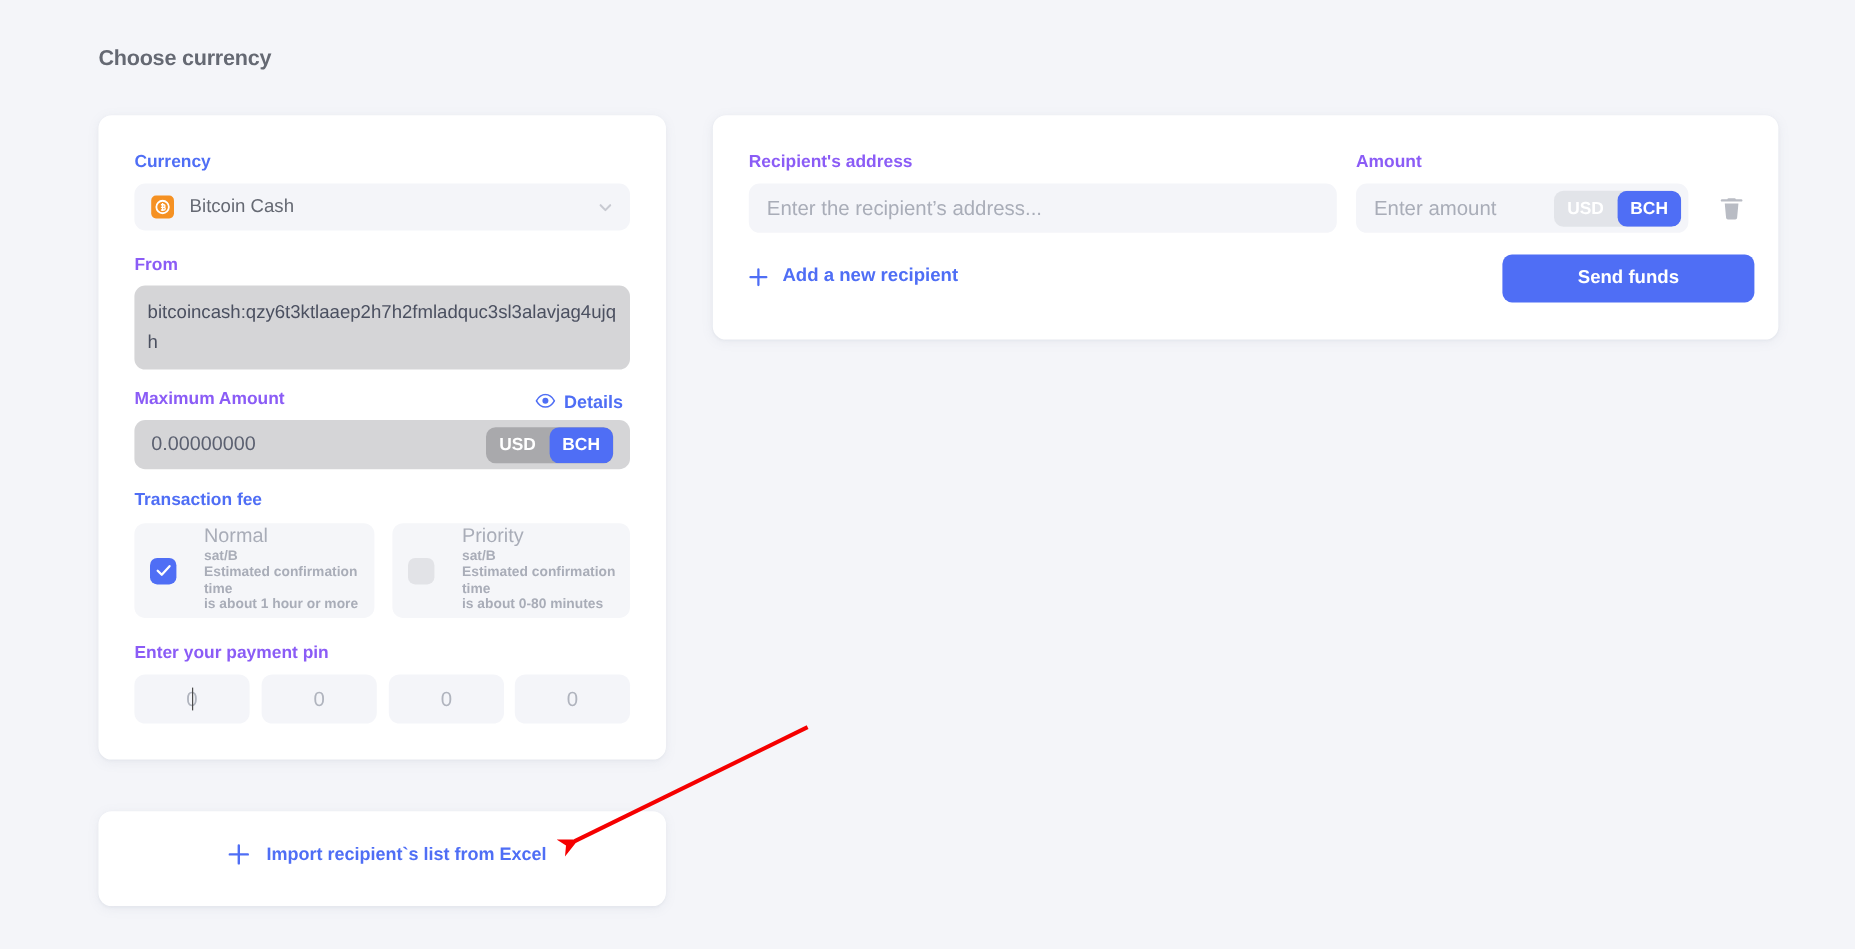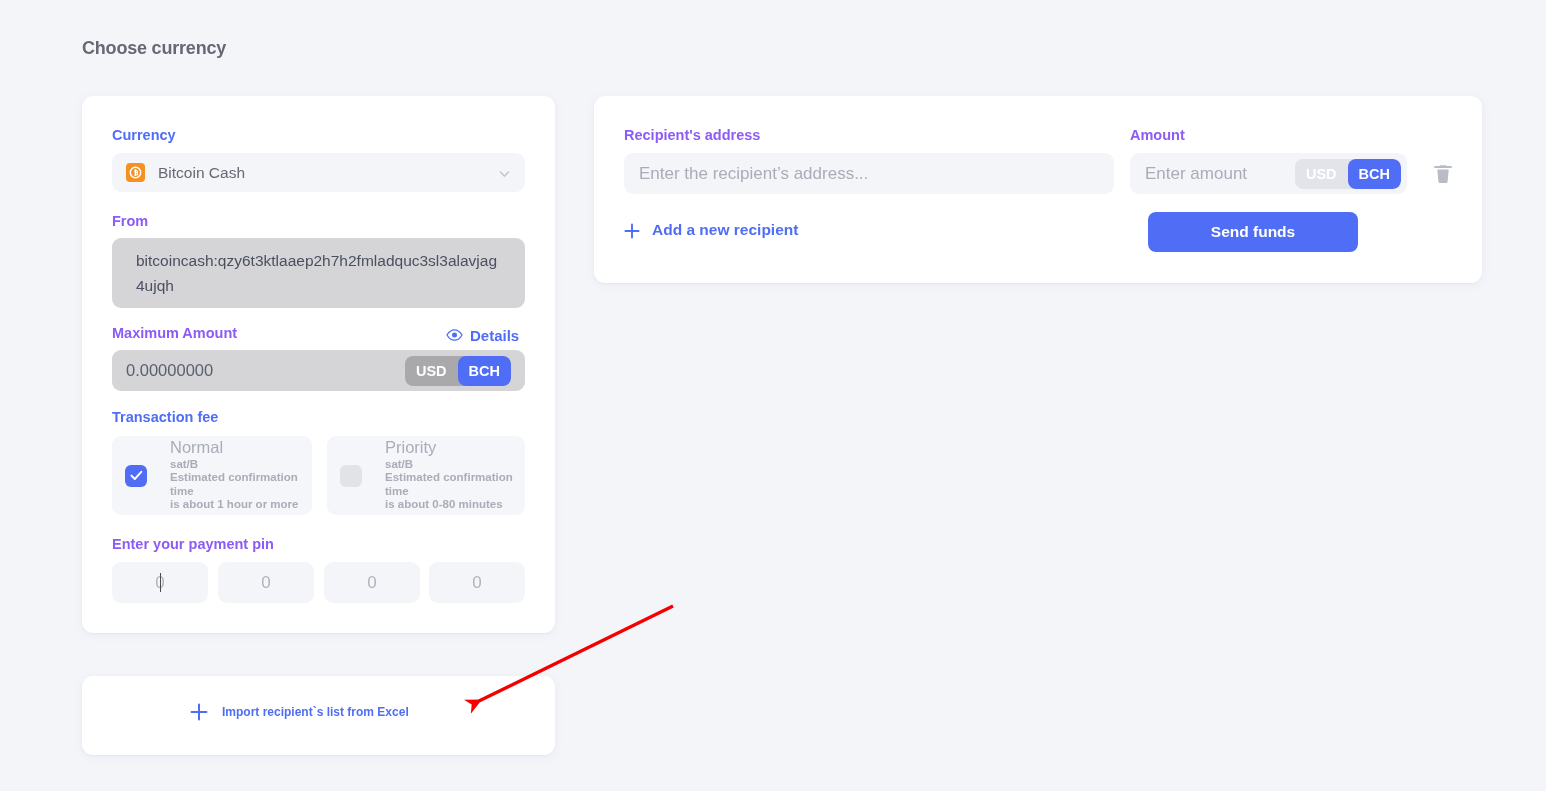--- a/index.html
+++ b/index.html
@@ -77,21 +77,21 @@
   .chevron {
     position: absolute;
     right: 14px; top: 50%;
     transform: translateY(-50%);
     width: 13px; height: 13px;
   }
 
   
   #from-box {
     left: 112px; top: 238px; width: 413px; height: 70px;
-    padding: 0 24px;
+    padding: 0 11px;
   }
   #from-address {
     font-size: 15.5px;
     color: #4b5060;
     line-height: 25px;
     word-break: break-all;
     font-weight: 500;
   }
 
   
@@ -209,39 +209,39 @@
     font-weight: bold;
   }
   #add-recipient .lbl { margin-left: 12px; }
   #trash-btn {
     position: absolute;
     left: 1432px; top: 162px;
     width: 22px; height: 24px;
   }
   #send-funds {
     position: absolute;
-    left: 1148px; top: 212px;
+    left: 1252px; top: 212px;
     width: 210px; height: 40px;
     background: #4f6ef5;
     border: none;
     border-radius: 8px;
     color: #ffffff;
     font-size: 15.5px;
     font-weight: bold;
     font-family: "Liberation Sans", sans-serif;
     cursor: pointer;
   }
 
   
   #import-link {
     position: absolute;
     left: 190px; top: 703px;
     display: flex; align-items: center;
     color: #4f6ef5;
-    font-size: 12px;
+    font-size: 15px;
     font-weight: bold;
   }
   #import-link .lbl { margin-left: 14px; }
 
   .plus-icon { display: block; }
 
   
   #annotation-arrow {
     position: absolute;
     left: 0; top: 0;

